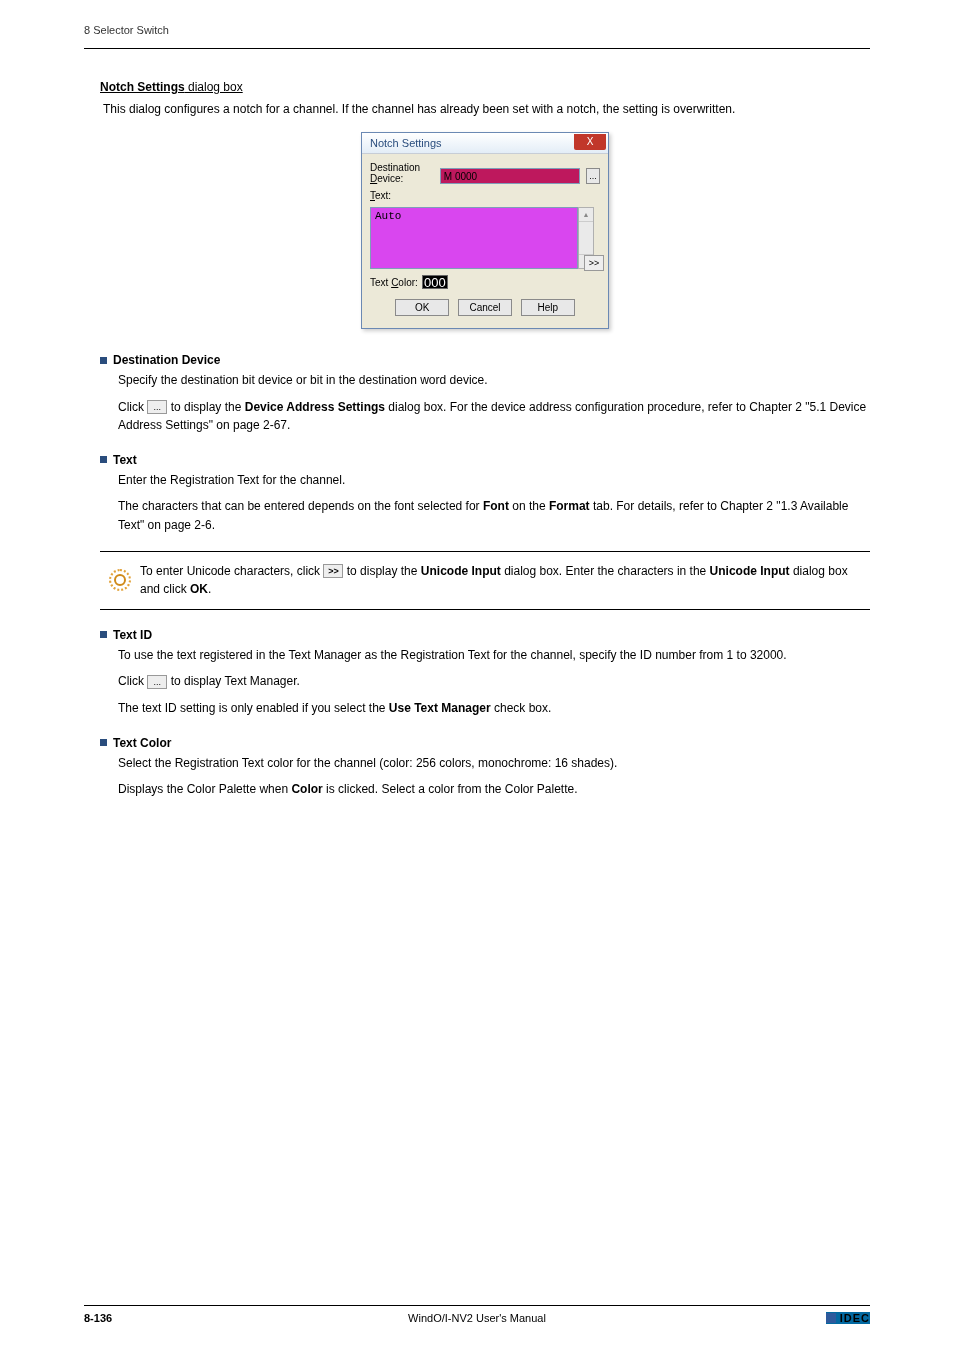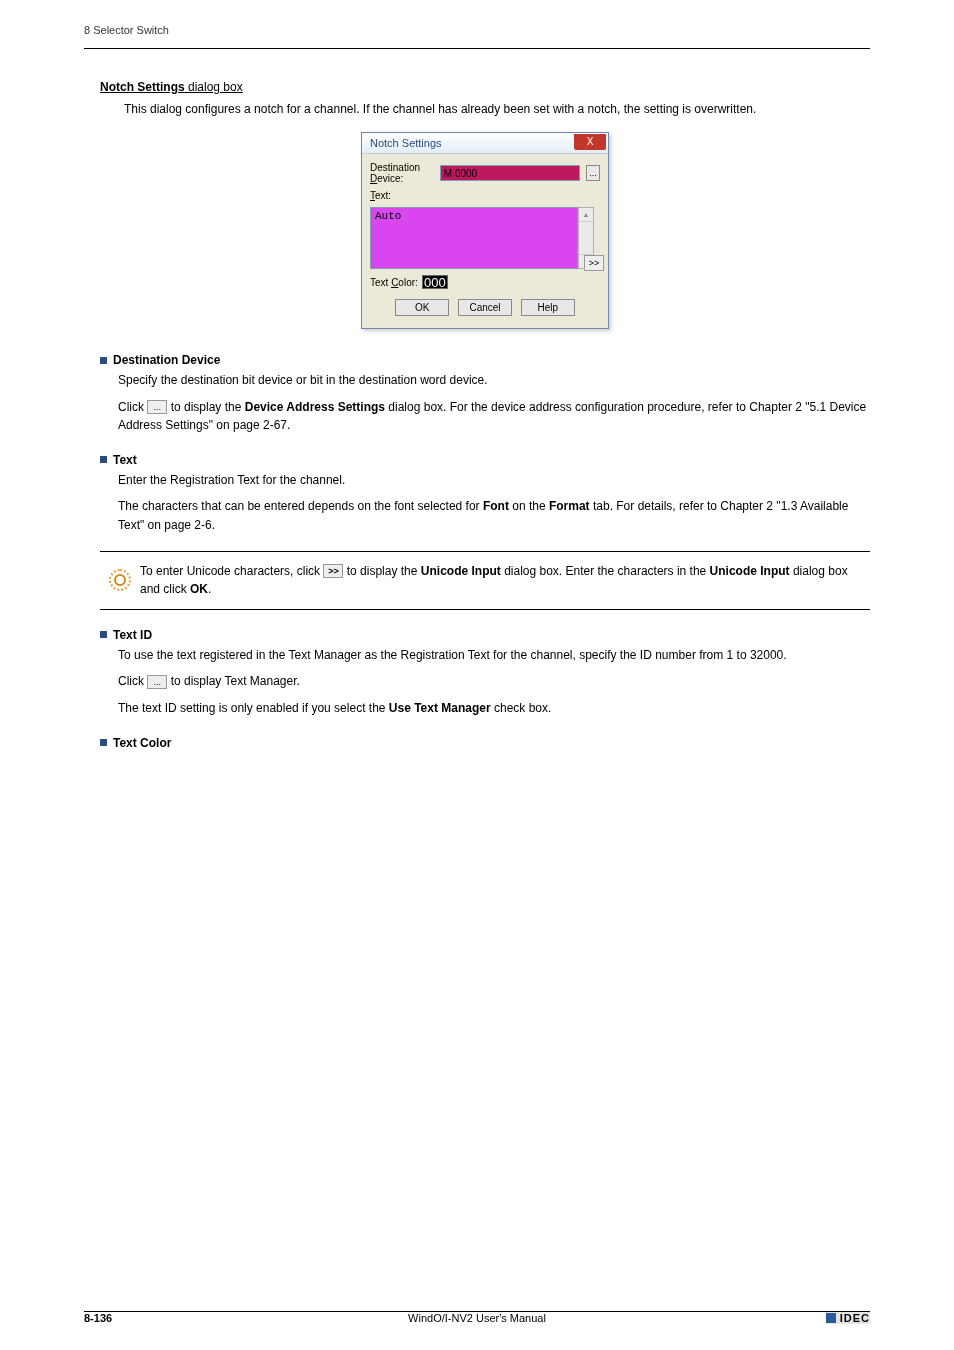--- a/index.html
+++ b/index.html
@@ -32,21 +32,21 @@
     font-weight: bold;
     text-decoration: underline;
     font-size: 12px;
     margin-bottom: 6px;
   }
   .heading-underlined .nonbold { font-weight: normal; }
   .body-text {
     font-size: 12px;
     line-height: 1.5;
     margin-bottom: 10px;
-    margin-left: 24px;
+    margin-left: 3px;
   }
   .dialog-wrapper {
     text-align: center;
     margin: 14px 0 24px 0;
   }
   .dialog {
     display: inline-block;
     width: 248px;
     border: 1px solid #6b89b3;
     background: #ece9d8;
@@ -70,21 +70,21 @@
     width: 32px;
     height: 16px;
     background: #c1372a;
     color: #fff;
     text-align: center;
     font-size: 10px;
     line-height: 16px;
     border-radius: 0 0 2px 2px;
   }
   .dialog-body { padding: 8px; }
-  .dlg-row { margin-bottom: 6px; display: flex; align-items: center; }
+  .dlg-row { margin-bottom: 6px; display: flex; align-items: flex-end; }
   .dlg-label { font-size: 10px; margin-right: 4px; }
   .dlg-label .uline { text-decoration: underline; }
   .dlg-input {
     border: 1px solid #7f9db9;
     background: #be185d;
     height: 16px;
     padding: 0 3px;
     font-size: 10px;
     flex: 1;
   }
@@ -224,35 +224,36 @@
     border-radius: 50%;
   }
   .tip-text { flex: 1; font-size: 12px; line-height: 1.55; }
 
   .page-footer {
     position: absolute;
     left: 84px;
     right: 84px;
     bottom: 26px;
     border-top: 1px solid #000;
+    padding-top: 6px;
     font-size: 11px;
     display: flex;
     align-items: center;
     justify-content: space-between;
   }
   .footer-page { font-weight: bold; }
   .footer-center {
     position: absolute;
     left: 50%;
     transform: translateX(-50%);
   }
   .idec-logo {
     display: inline-flex;
     align-items: center;
-    background: #e5e5e5;
+    background: #0369a1;
   }
   .idec-sq {
     width: 10px; height: 10px; background: #2e5a9c; margin-right: 4px;
   }
   .idec-txt { font-weight: bold; letter-spacing: 1px; font-size: 11px; }
 </style>
 </head>
 <body>
 
 <div class="page-header">
@@ -349,20 +350,26 @@
     </p>
     <p>
       <span>The text ID setting is only enabled if you select the </span><b>Use Text Manager</b><span> check box.</span>
     </p>
   </div>
 
   <div class="section-head">
     <div class="bullet"></div>
     <div class="title">Text Color</div>
   </div>
+  <div class="section-body">
+    <p>Select the Registration Text color for the channel (color: 256 colors, monochrome: 16 shades).</p>
+    <p>
+      <span>Displays the Color Palette when </span><b>Color</b><span> is clicked. Select a color from the Color Palette.</span>
+    </p>
+  </div>
 
 </div>
 
 <div class="page-footer">
   <span class="footer-page">8-136</span>
   <span class="footer-center">WindO/I-NV2 User's Manual</span>
   <span class="idec-logo">
     <span class="idec-sq"></span>
     <span class="idec-txt">IDEC</span>
   </span>

